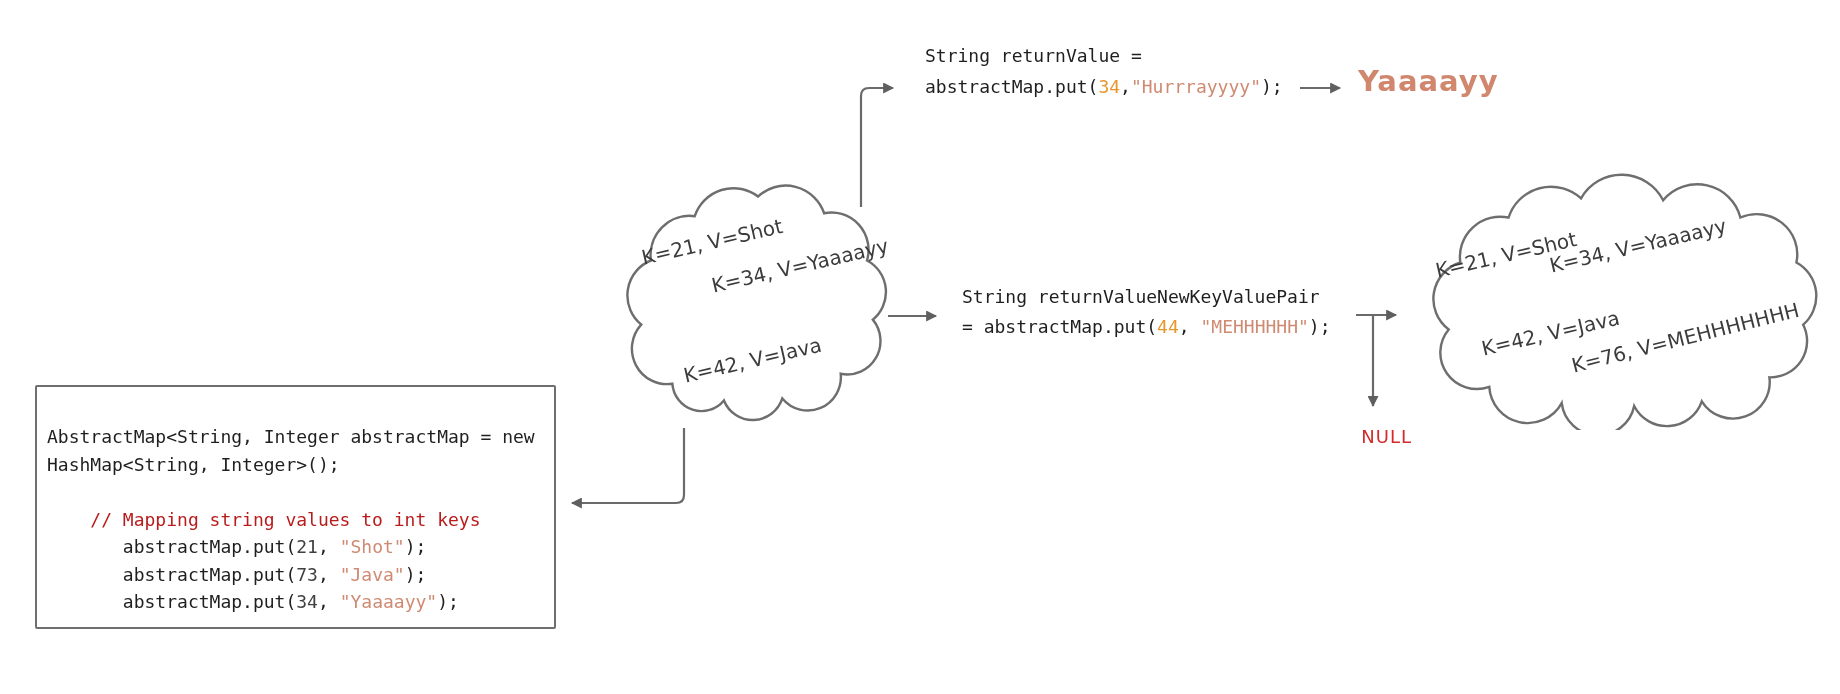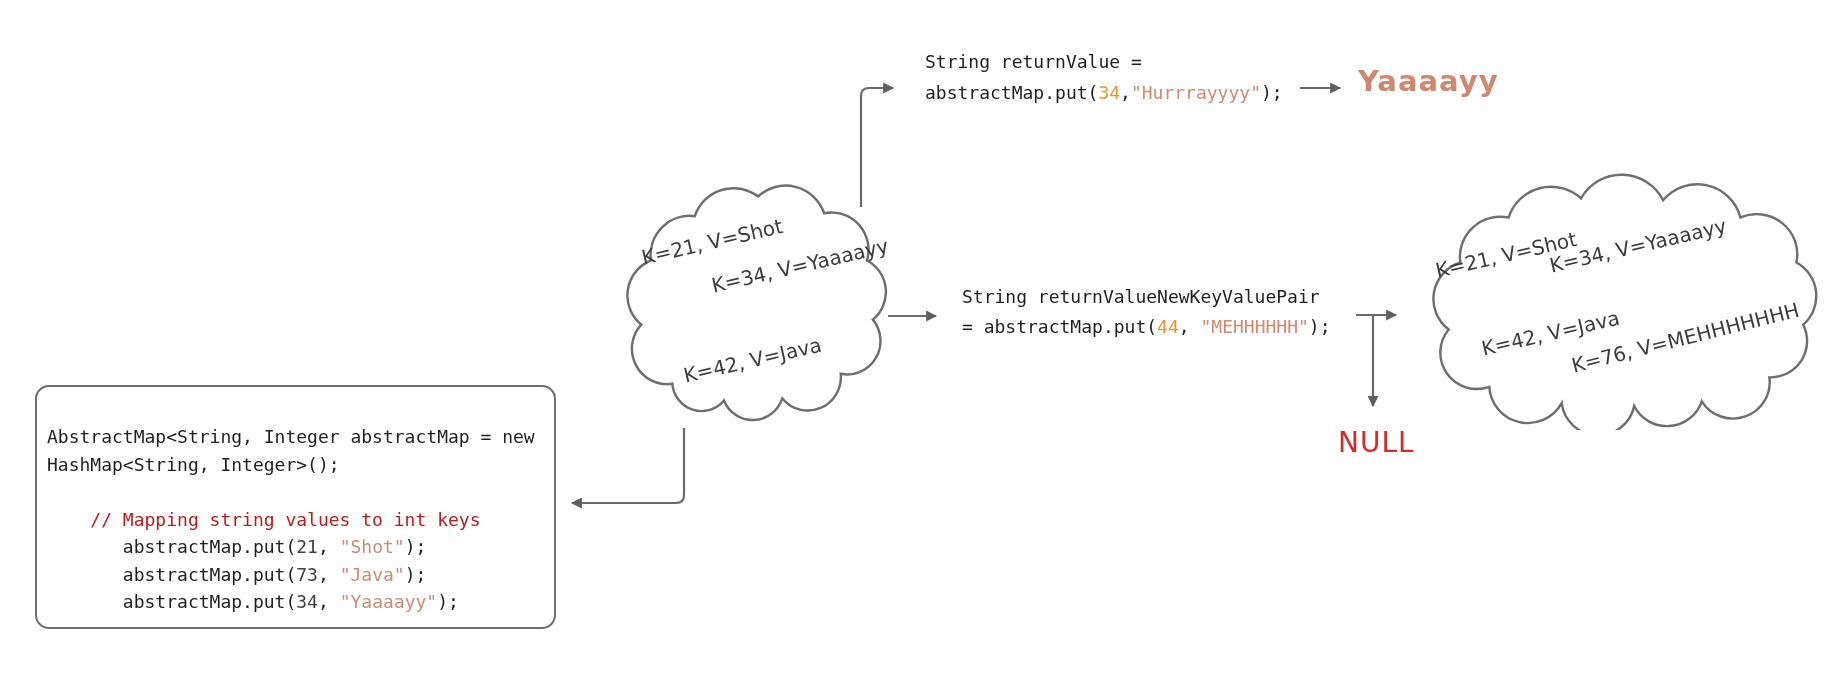--- a/index.html
+++ b/index.html
@@ -13,45 +13,45 @@
     font-size:18px; line-height:31px; color:#1f1f1f; white-space:pre;
   }
   .tok-num   { color:#e8962e; }
   .tok-num2  { color:#404040; }
   .tok-str   { color:#cf8a72; }
   .tok-comment { color:#b91c1c; }
 
   
   .code-box {
     left:35px; top:385px; width:521px; height:244px;
-    border:2.5px solid #6f6f6f; border-radius:14px; background:#fff;
+    border:2.5px solid #6f6f6f; border-radius:2px; background:#fff;
     padding:36px 0 0 10px;
   }
   .code-box .mono { font-size:18px; line-height:27.5px; }
 
   
-  .snippet-top { left:925px; top:40px;margin-top:6px; }
+  .snippet-top { left:925px; top:40px; }
   .snippet-mid { left:962px; top:282px; }
   .snippet-mid .mono { line-height:30px; }
 
   
   .cloud { pointer-events:none; }
   .cloud svg { display:block; }
   .cloud-entry {
     position:absolute; font-size:20px; color:#3c3c3c; white-space:nowrap;
     transform:rotate(-13deg); transform-origin:left center;
   }
   .cloud-entry.steeper { transform:rotate(-14deg); }
 
   .result-word {
     left:1358px; top:64px; font-size:29px; color:#d0876e; letter-spacing:1px;font-weight:bold;
   }
   .null-word {
-    left:1338px; top:426px; width:74px; text-align:left;
-    font-size:28px; color:#d42a2a; letter-spacing:1px;
+    left:1338px; top:426px; width:74px; text-align:right;
+    font-size:18px; color:#d42a2a; letter-spacing:1px;
   }
 
   svg.overlay { position:absolute; left:0; top:0; width:1840px; height:694px; pointer-events:none; }
   .conn { stroke:#6a6a6a; stroke-width:2.2; fill:none; }
   .cloud-shape { fill:#ffffff; stroke:#6e6e6e; stroke-width:2.5; }
 </style>
 </head>
 <body>
 
 <svg class="overlay">

